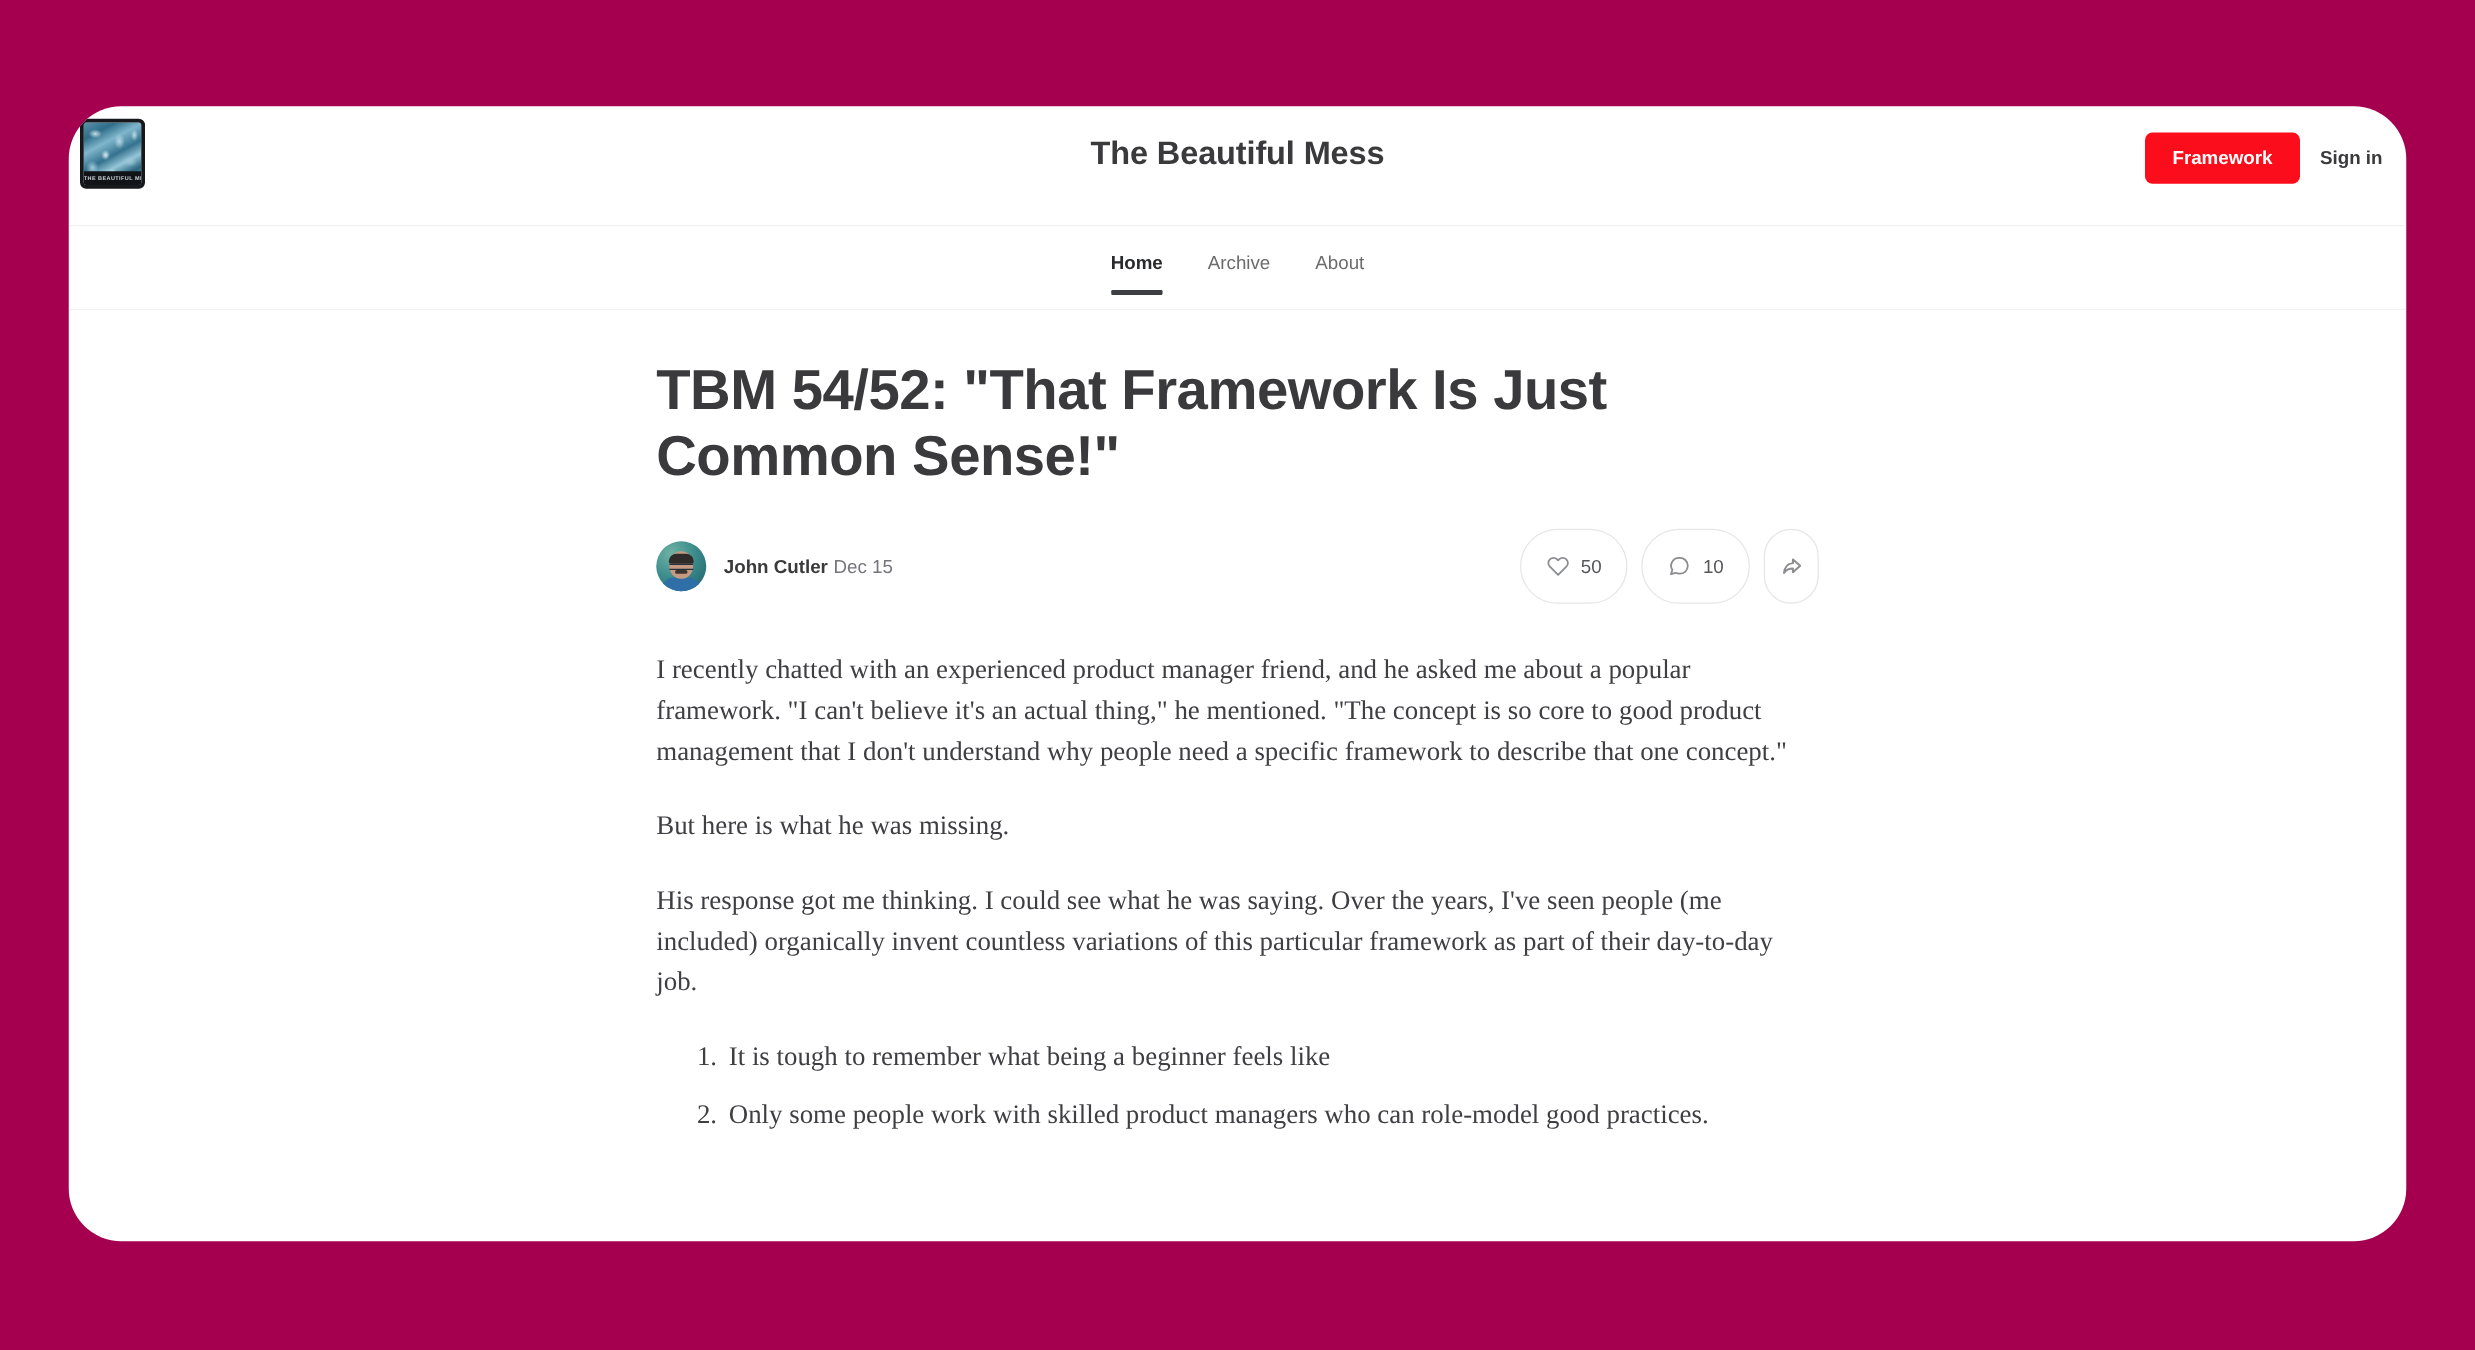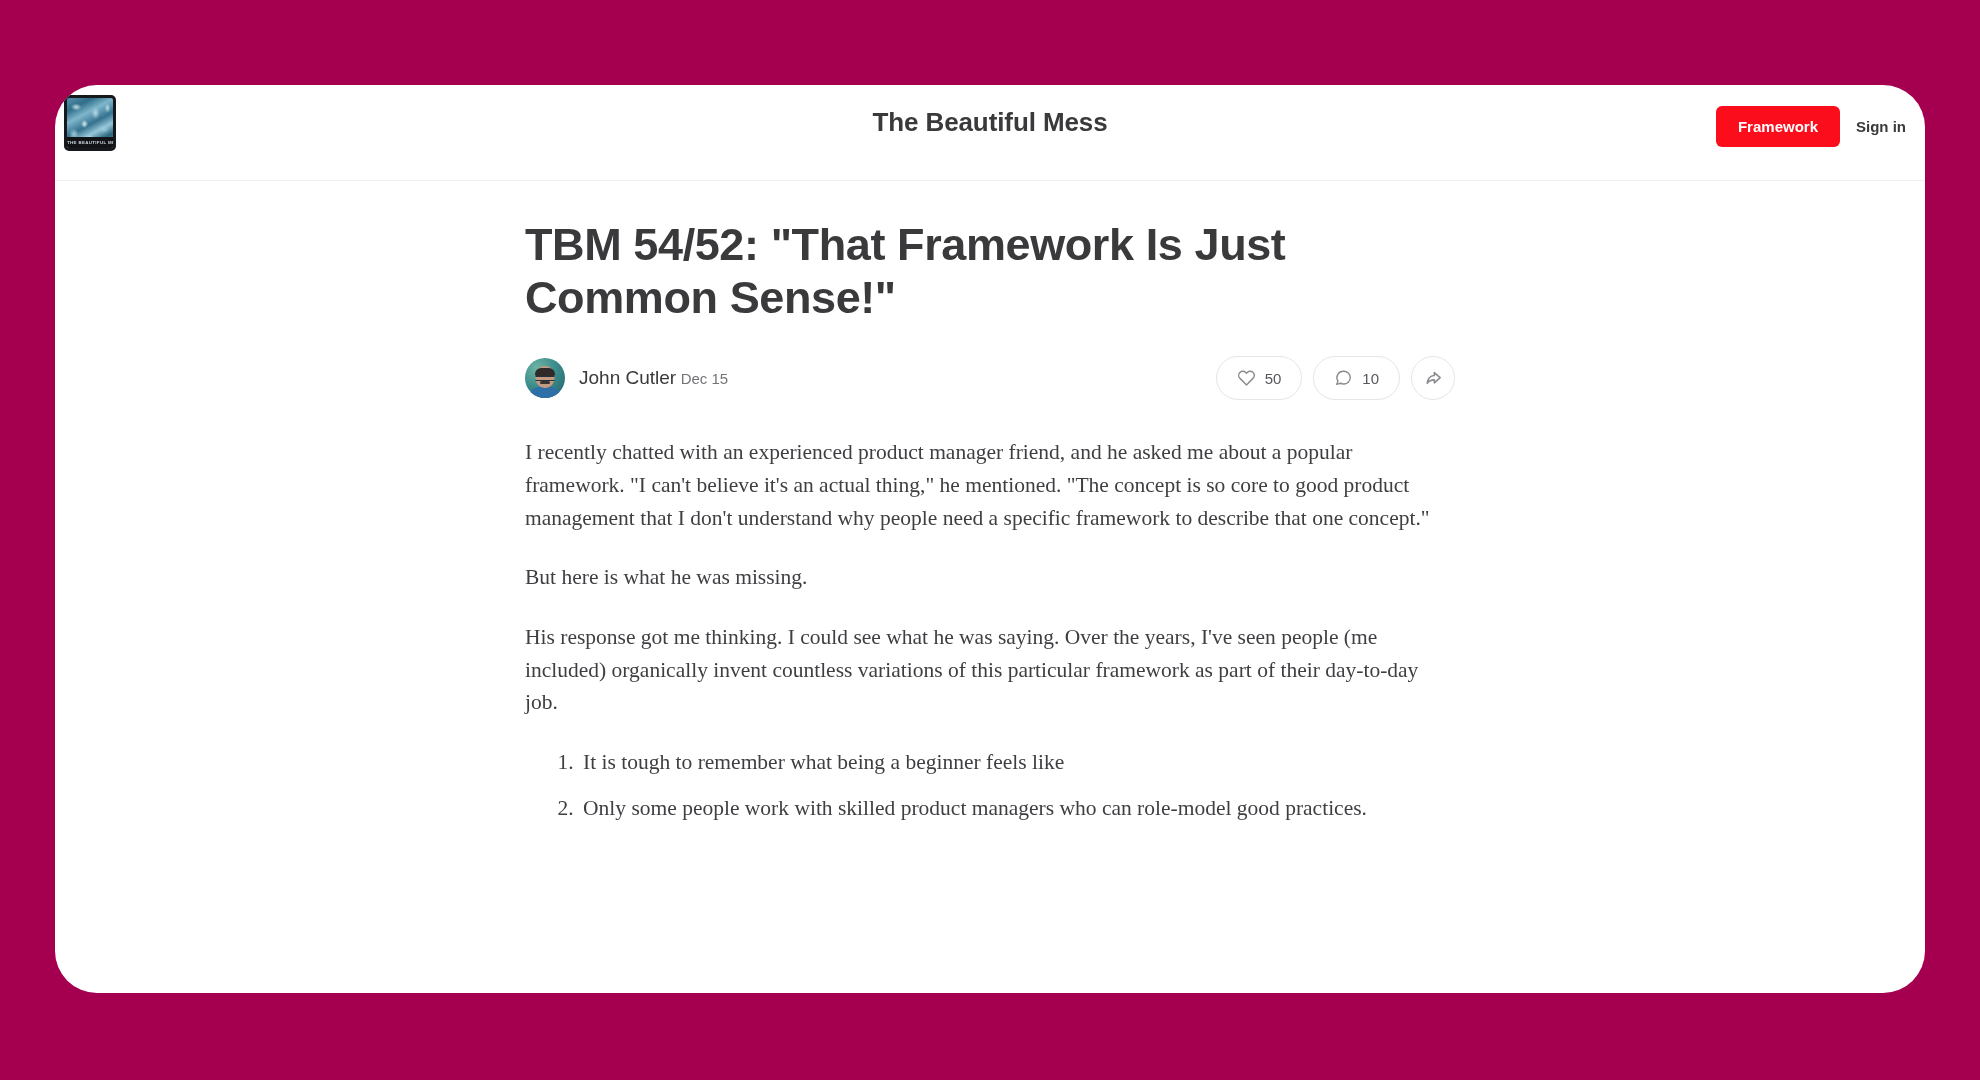--- a/index.html
+++ b/index.html
@@ -219,40 +219,40 @@
   #avatar .shirt {
     position: absolute;
     left: 50%; bottom: -2px;
     transform: translateX(-50%);
     width: 34px; height: 13px;
     border-radius: 12px 12px 0 0;
     background: #2f6fa8;
   }
 
   #author-name {
-    font-size: 19px;
-    font-weight: 400;
+    font-size: 15px;
+    font-weight: 700;
     color: #3a3a3c;
     line-height: 1.3;
   }
   #post-date {
     font-size: 15px;
     color: #74747a;
     line-height: 1.4;
     margin-top: 6px;
   }
 
   #post-actions { display: flex; align-items: center; gap: 11px; }
 
   .action-pill {
     display: flex;
     align-items: center;
     justify-content: center;
     gap: 9px;
-    height: 44px;
+    height: 60px;
     padding: 0 20px;
     border: 1px solid #e6e6e8;
     border-radius: 999px;
     background: #fff;
     cursor: pointer;
     color: #6f7074;
     font-size: 15px;
     font-family: "Liberation Sans", sans-serif;
   }
   .action-pill.icon-only { width: 44px; padding: 0; }
@@ -288,20 +288,25 @@
     </a>
 
     <div id="site-title">The Beautiful Mess</div>
 
     <div id="header-actions">
       <button id="subscribe-button">Framework</button>
       <a id="signin-link">Sign in</a>
     </div>
   </div>
 
+  <nav id="site-nav">
+    <a class="nav-item active">Home</a>
+    <a class="nav-item">Archive</a>
+    <a class="nav-item">About</a>
+  </nav>
 
   <article id="article">
 
     <h1 id="post-title">TBM 54/52: "That Framework Is Just Common Sense!"</h1>
 
     <div id="post-meta">
 
       <div id="byline">
         <span id="avatar">
           <span class="shirt"></span>

